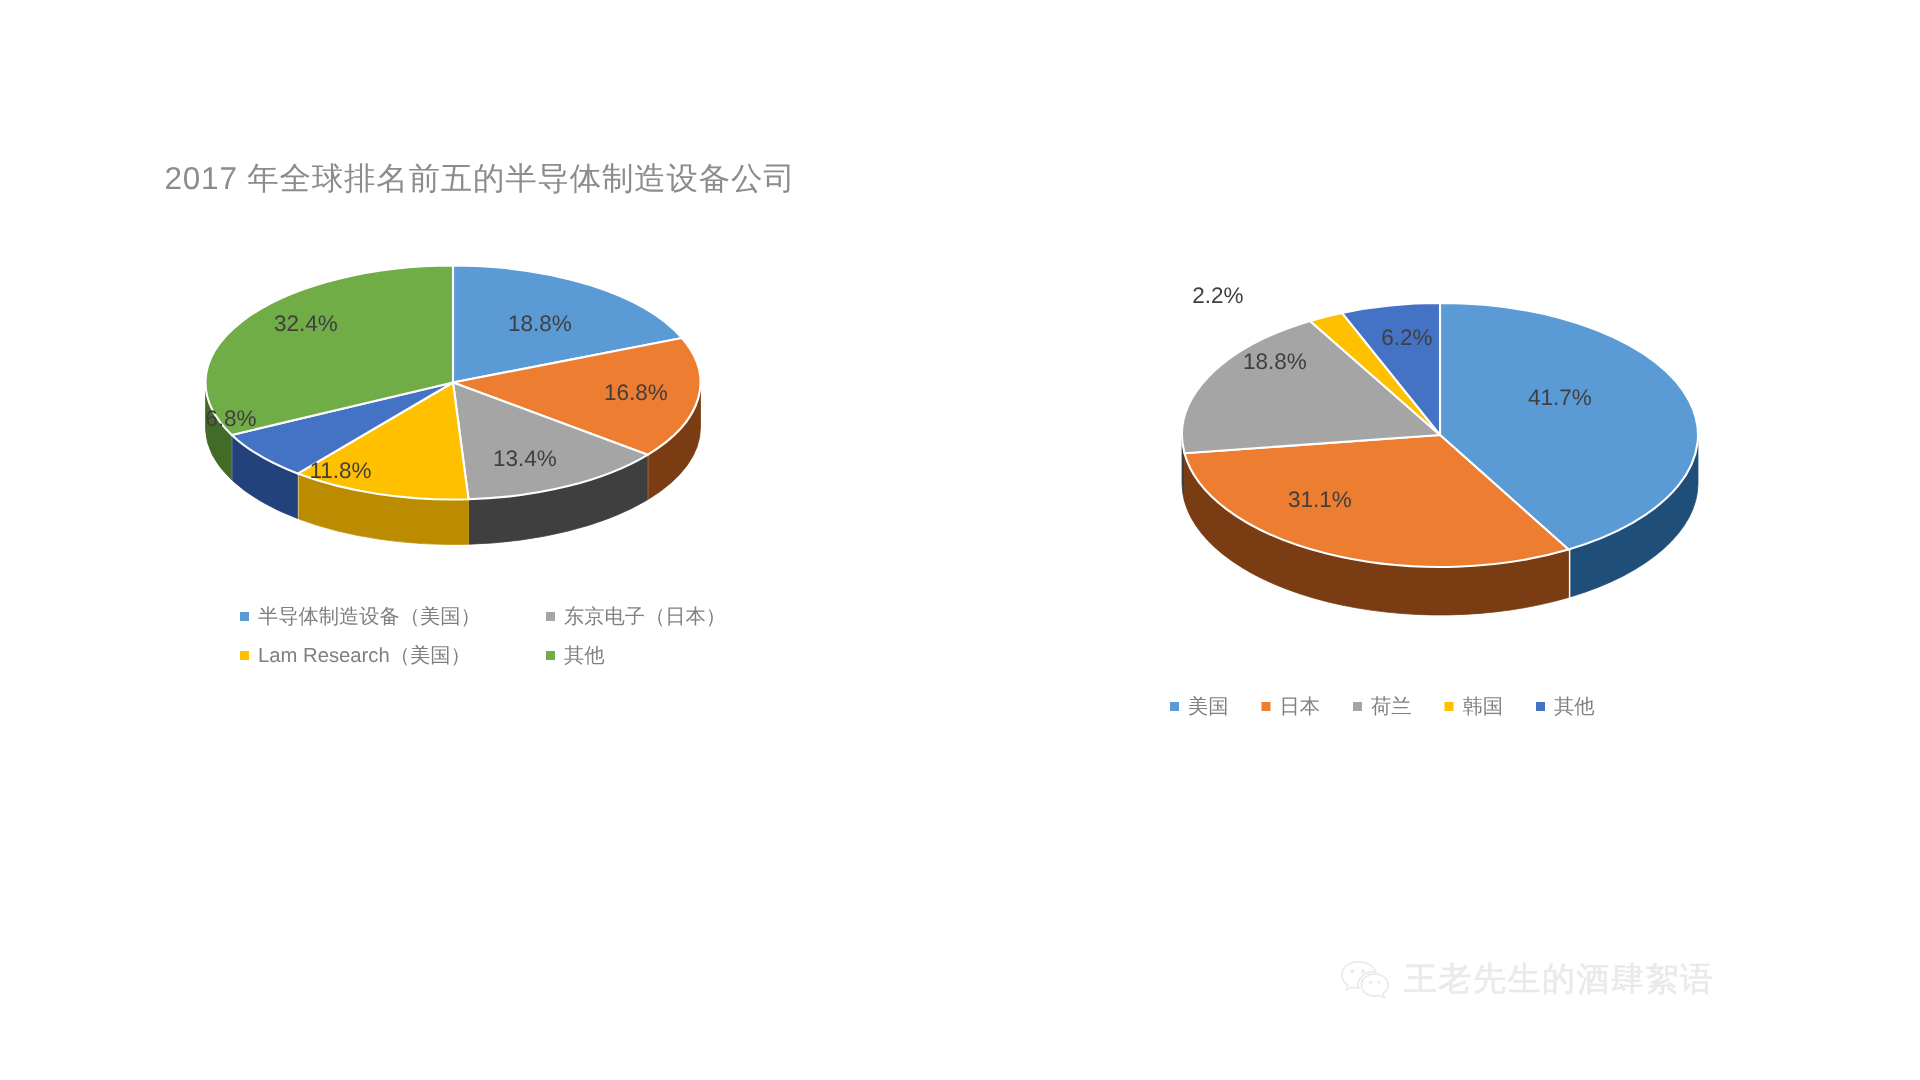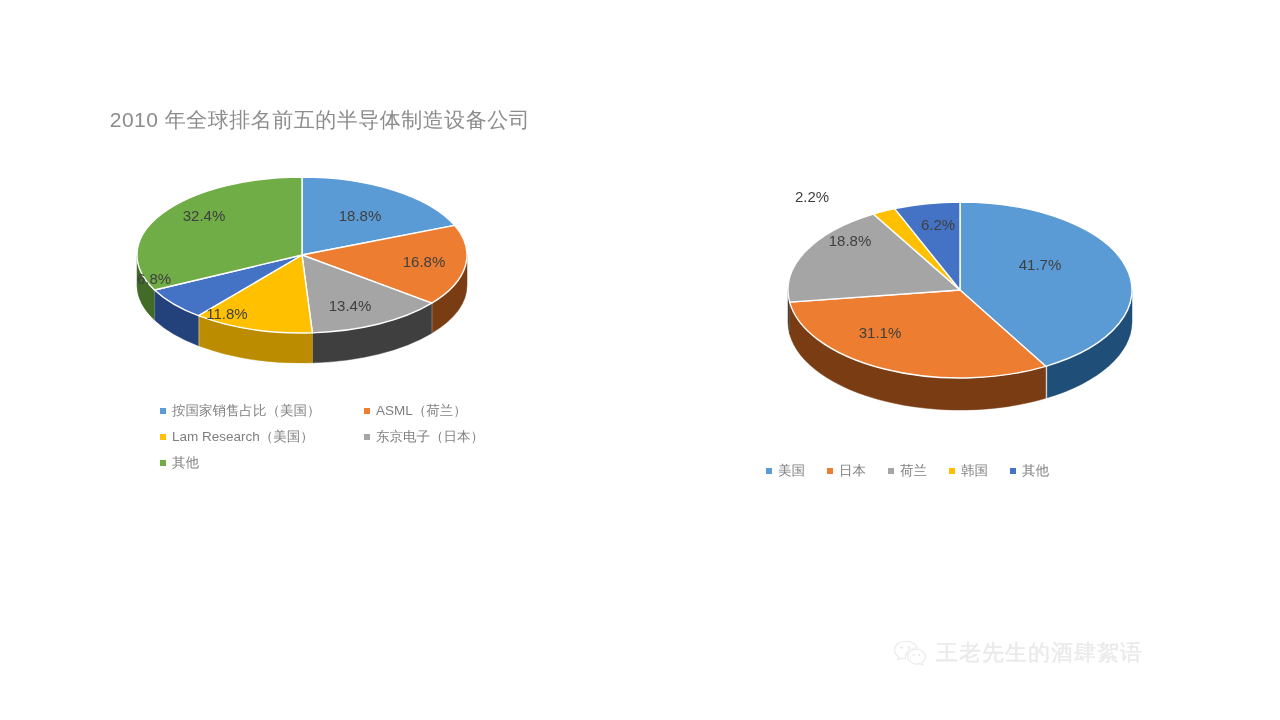--- a/index.html
+++ b/index.html
@@ -91,21 +91,21 @@
   }
   .wm-icon{display:block;}
 </style>
 </head>
 <body>
 
 <div class="slide">
 
   <div class="panel panel-left">
 
-    <div class="chart-title title-left">2010 年全球排名前五的半导体制造设备公司</div>
+    <div class="chart-title title-left">2017 年全球排名前五的半导体制造设备公司</div>
 
     <div class="pie-wrap" style="left:22px;top:160px;">
       <svg id="pie-left" width="600" height="230" viewBox="0 0 600 230">
           <path d="M 132.51616501504145 129.9738908550225
                A 165 78 0 0 1 115.01845270687025 96.16650210600112
                L 115.01845270687025 126.16650210600112
                A 165 78 0 0 0 132.51616501504145 159.9738908550225 Z" fill="#416B27" stroke="#416B27" stroke-width="0.5"></path>
           <path d="M 444.99998384518483 95.03451585335308
                A 165 78 0 0 1 410.30393913395187 142.8503770276762
                L 410.30393913395187 172.8503770276762
@@ -139,33 +139,29 @@
           <text x="328" y="147" class="pct-label" fill="#3f3f3f">13.4%</text>
           <text x="205" y="155" class="pct-label" fill="#3f3f3f">11.8%</text>
           <text x="132" y="120" class="pct-label" fill="#3f3f3f">6.8%</text>
           <text x="182" y="57" class="pct-label" fill="#3f3f3f">32.4%</text>
         </svg>
     </div>
 
     <div class="legend legend-left">
       <div class="legend-item">
         <span class="legend-marker" style="background:#5B9BD5"></span>
-        <span class="legend-label">按国家销售占比（美国）</span>
-      </div>
-      <div class="legend-item">
-        <span class="legend-marker" style="background:#ED7D31"></span>
-        <span class="legend-label">ASML（荷兰）</span>
+        <span class="legend-label">半导体制造设备（美国）</span>
+      </div>
+      <div class="legend-item">
+        <span class="legend-marker" style="background:#A5A5A5"></span>
+        <span class="legend-label">东京电子（日本）</span>
       </div>
       <div class="legend-item">
         <span class="legend-marker" style="background:#FFC000"></span>
         <span class="legend-label">Lam Research（美国）</span>
-      </div>
-      <div class="legend-item">
-        <span class="legend-marker" style="background:#A5A5A5"></span>
-        <span class="legend-label">东京电子（日本）</span>
       </div>
       <div class="legend-item">
         <span class="legend-marker" style="background:#70AD47"></span>
         <span class="legend-label">其他</span>
       </div>
     </div>
   </div>
 
   <div class="panel panel-right">
 
@@ -195,21 +191,21 @@
           <path d="M 260 110 L 194.6779955702501 28.593205798567723
                A 172 88 0 0 1 259.99999999999983 22 Z" fill="#4472C4" stroke="#ffffff" stroke-width="1.4" stroke-linejoin="round"></path>
           <text x="340" y="86" class="pct-label" fill="#3f3f3f">41.7%</text>
           <text x="180" y="154" class="pct-label" fill="#3f3f3f">31.1%</text>
           <text x="150" y="62" class="pct-label" fill="#3f3f3f">18.8%</text>
           <text x="112" y="18" class="pct-label" fill="#3f3f3f">2.2%</text>
           <text x="238" y="46" class="pct-label" fill="#5a6a78">6.2%</text>
         </svg>
     </div>
 
-    <div class="legend legend-right" style="left:126px;top:458px;text-align:right;">
+    <div class="legend legend-right" style="left:140px;top:458px;text-align:right;">
       <div class="legend-item">
         <span class="legend-marker" style="background:#5B9BD5"></span>
         <span class="legend-label">美国</span>
       </div>
       <div class="legend-item">
         <span class="legend-marker" style="background:#ED7D31"></span>
         <span class="legend-label">日本</span>
       </div>
       <div class="legend-item">
         <span class="legend-marker" style="background:#A5A5A5"></span>

